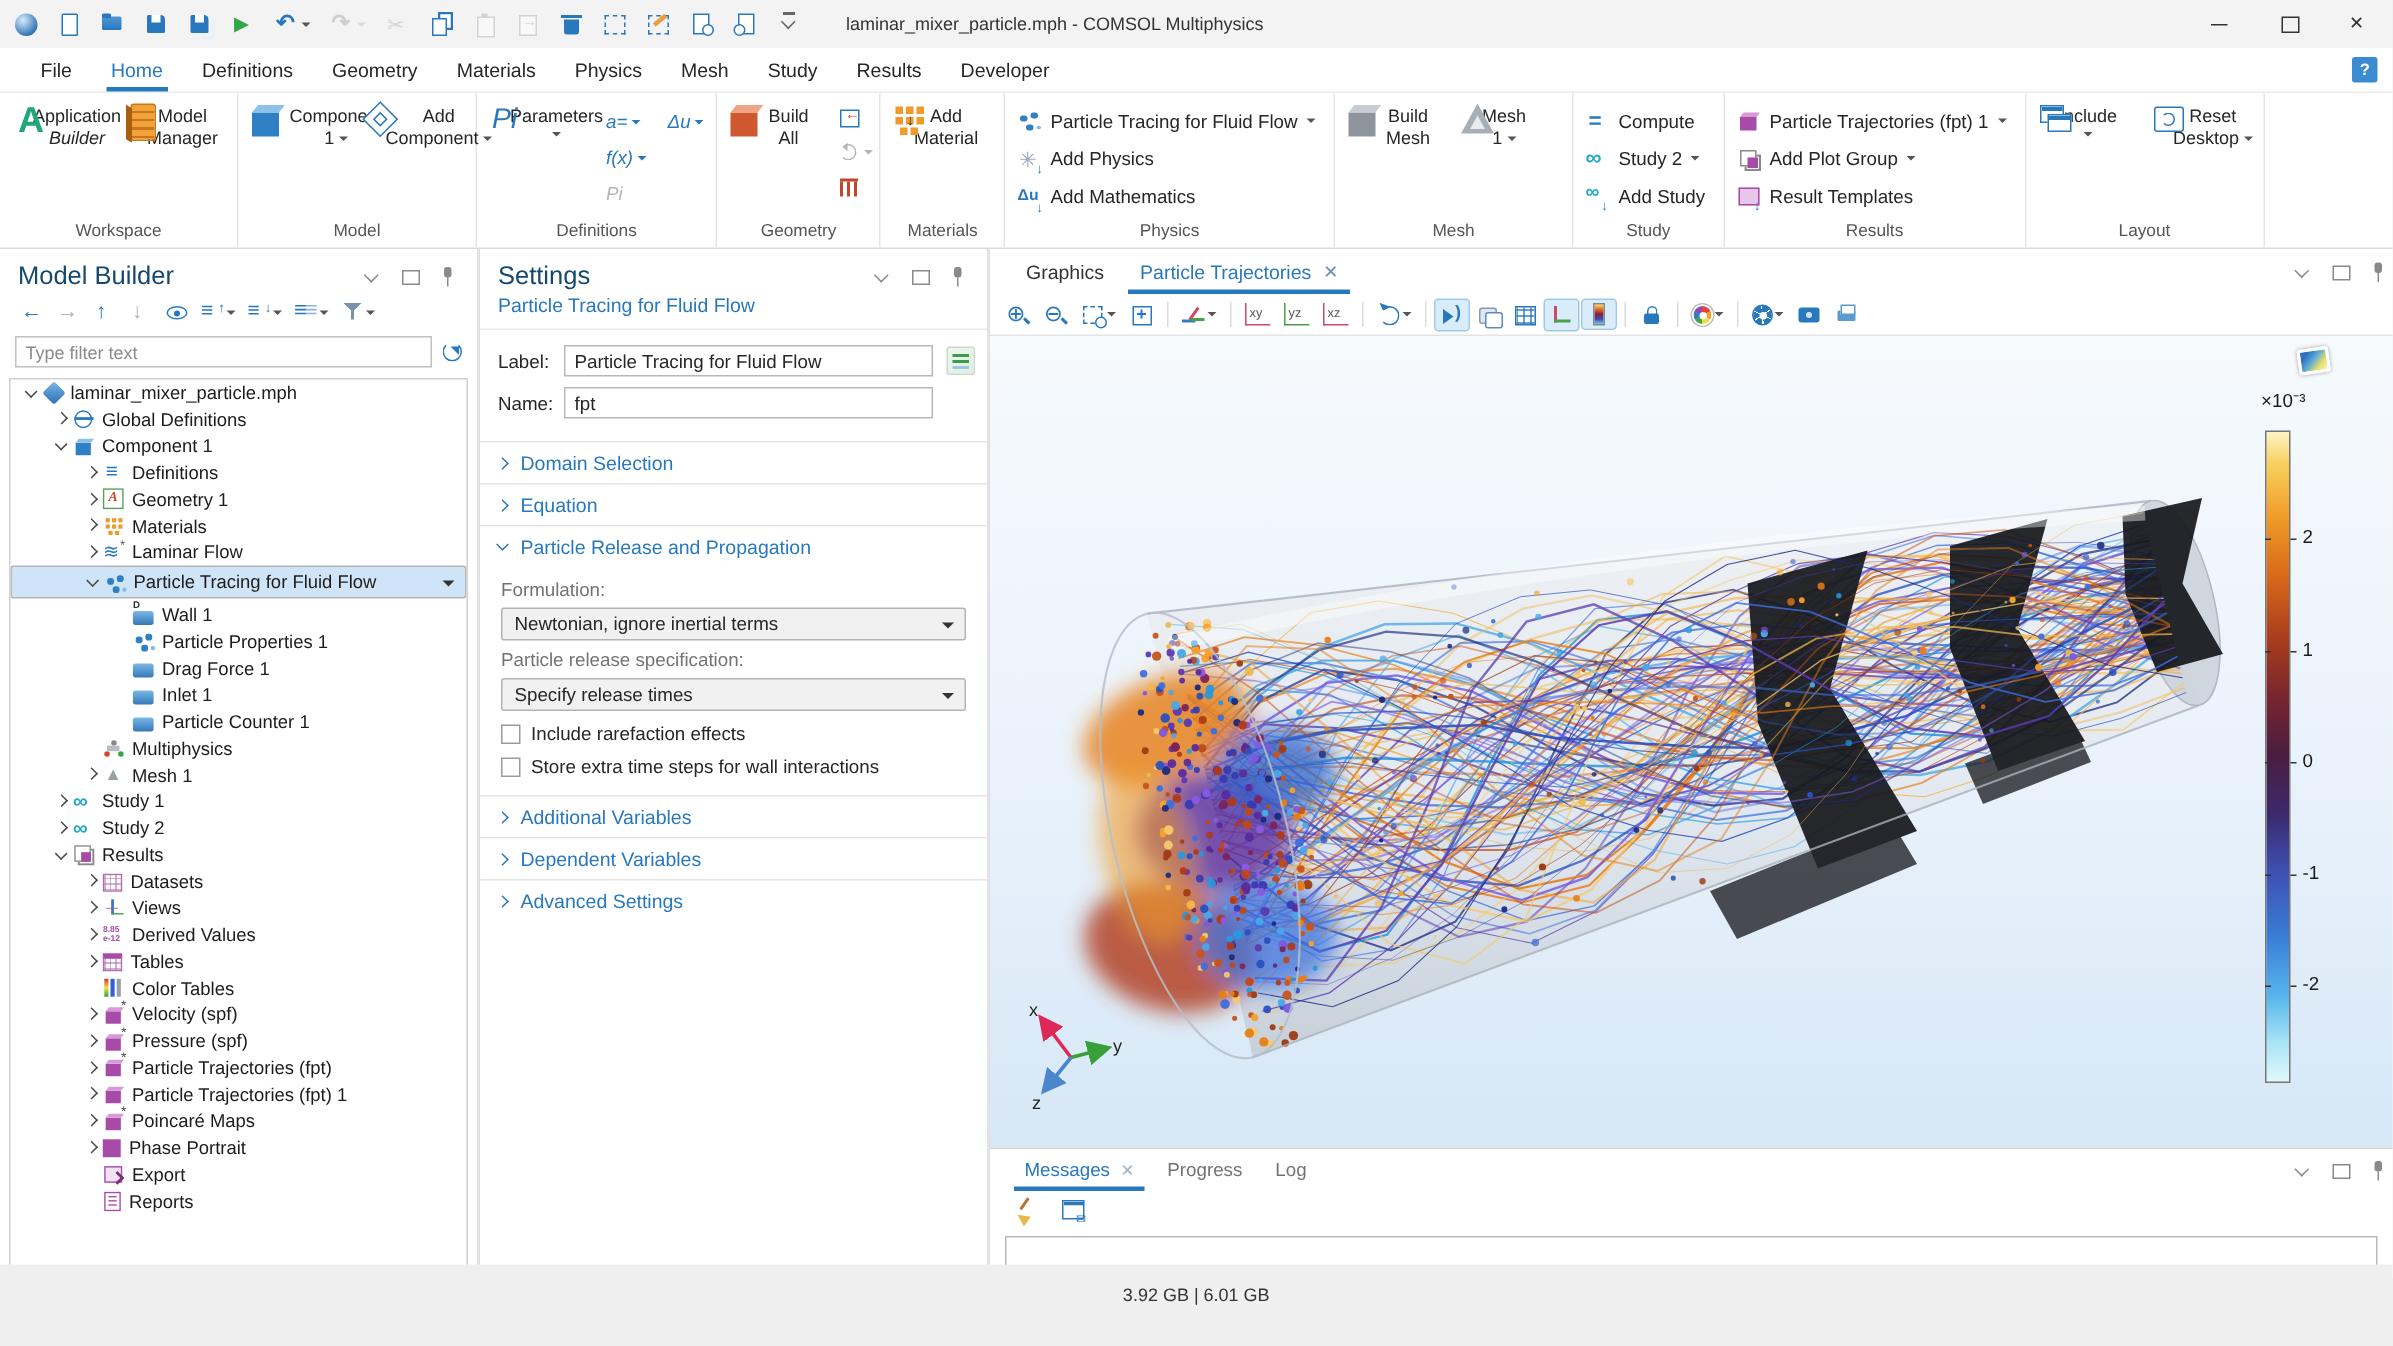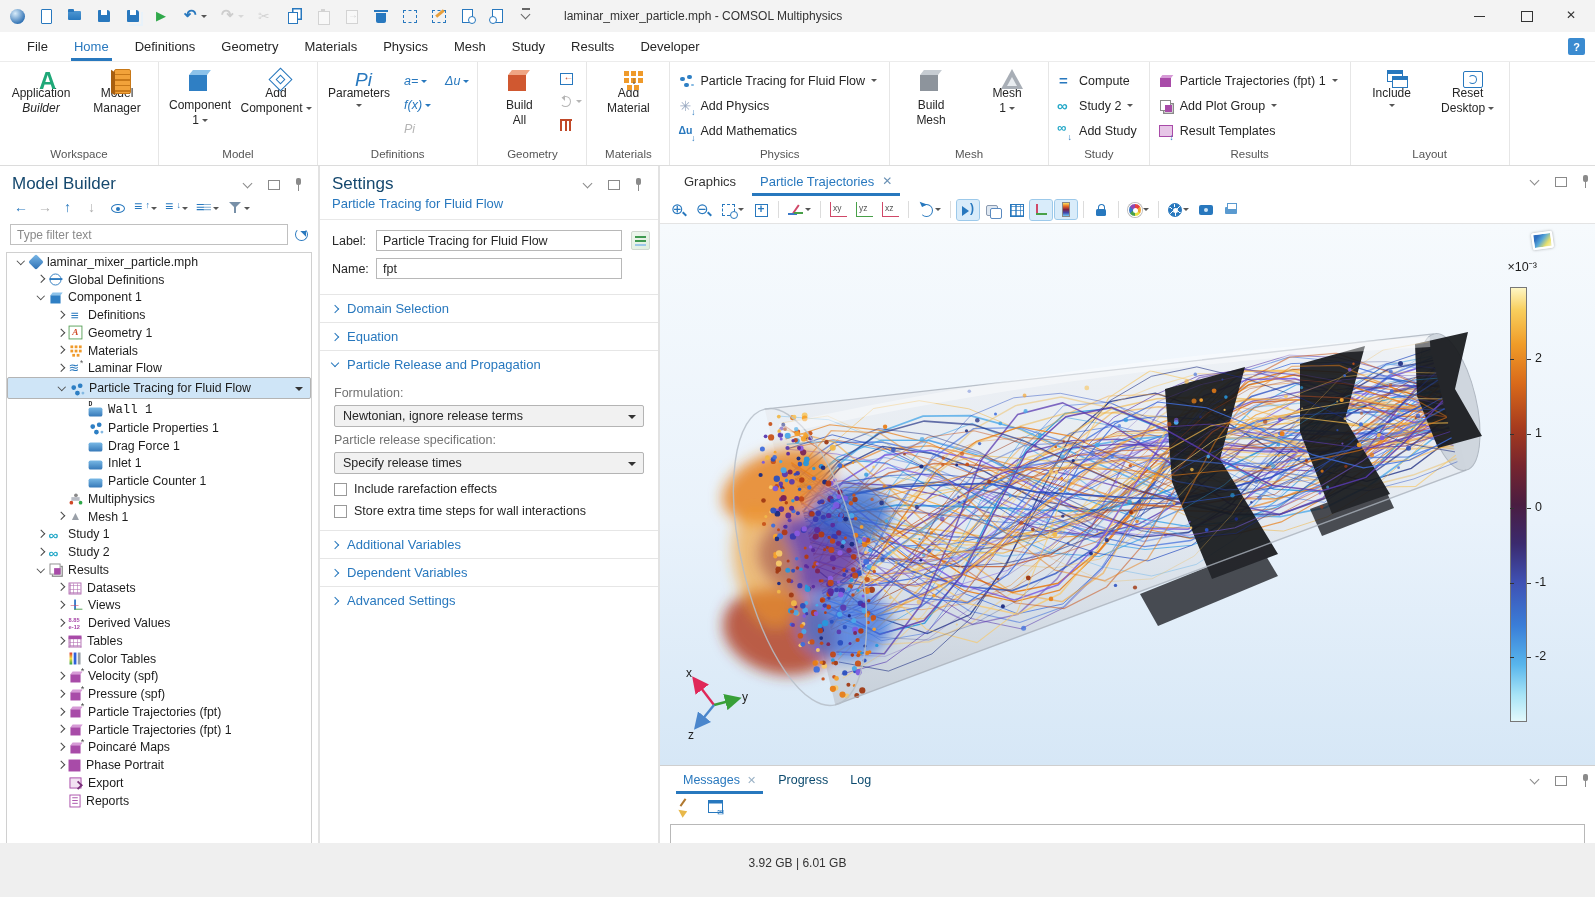--- a/index.html
+++ b/index.html
@@ -26,21 +26,21 @@
   .menu-tab { padding:0 13px; display:flex; align-items:center; font-size:13px; color:#262626; position:relative; }
   .menu-tab.active { color:#2878be; }
   .menu-tab.active::after { content:''; position:absolute; left:10px; right:10px; bottom:0; height:3px; background:#2878be; }
   .help-btn { margin-left:auto; margin-right:10px; align-self:center; width:17px; height:17px; background:#3b8bd0; color:#fff; font-size:11px; font-weight:700; display:flex; align-items:center; justify-content:center; border-radius:2px; }
 
   
   .ribbon { position:absolute; left:0; top:62px; right:0; height:104px; background:#fff; border-bottom:1px solid #dcdcdc; display:flex; }
   .rb-group { display:flex; flex-direction:column; border-right:1px solid #e6e6e6; padding:2px 4px 0 4px; }
   .rb-items { flex:1; display:flex; align-items:flex-start; gap:2px; }
   .rb-label { height:20px; text-align:center; font-size:11.5px; color:#555; line-height:18px; }
-  .rb-large { width:74px; padding:3px 2px; display:flex; flex-direction:column; align-items:center; border-radius:3px; }
+  .rb-large { width:74px; padding:3px 2px; display:flex; flex-direction:row; border-radius:3px; }
   .rb-large .cap { font-size:12px; color:#262626; text-align:center; line-height:15px; margin-top:3px; white-space:nowrap; }
   .rb-rows { display:flex; flex-direction:column; justify-content:flex-start; padding-top:4px; }
   .rb-row { display:flex; align-items:center; gap:6px; height:25px; padding:0 8px 0 4px; border-radius:3px; font-size:12.5px; white-space:nowrap; }
   .rb-smallgrid { display:grid; grid-template-columns:auto auto; column-gap:14px; row-gap:2px; padding:6px 4px 0 6px; }
   .rb-small { display:flex; align-items:center; gap:3px; height:22px; color:#2878be; font-size:12.5px; font-style:italic; }
   .rb-small.dis { color:#b5b5b5; }
   .rb-iconstack { display:flex; flex-direction:column; gap:5px; padding-top:5px; }
   .rb-istack-item { display:flex; align-items:center; gap:2px; height:18px; }
   .caret { width:0; height:0; border:3.5px solid transparent; border-top-color:#555; margin-top:3px; flex:none; }
   .caret.blue { border-top-color:#2878be; }
@@ -112,21 +112,21 @@
   .cbar-exp { position:absolute; right:58px; top:34px; font-size:12.5px; color:#1c1c1c; }
   .cbar-tick { position:absolute; font-size:12.5px; color:#1c1c1c; right:36px; width:24px; }
   .cbar-mark-l,.cbar-mark-r { position:absolute; height:1.4px; background:#333; width:4px; }
 
   
   .triad { position:absolute; left:14px; bottom:22px; width:80px; height:80px; }
 
   
   .msgs { position:absolute; left:0; right:0; bottom:0; height:87px; background:#fff; border-top:1px solid #cfcfcf; }
   .msg-tabs { height:28px; display:flex; align-items:stretch; padding-left:12px; }
-  .mtab { display:flex; align-items:center; gap:7px; padding:0 11px; font-size:12.5px; color:#0c4a6e; position:relative; }
+  .mtab { display:flex; align-items:center; gap:7px; padding:0 11px; font-size:12.5px; color:#737373; position:relative; }
   .mtab.active { color:#2878be; }
   .mtab.active::after { content:''; position:absolute; left:4px; right:4px; bottom:0; height:3px; background:#2878be; }
   .mtab .x { color:#9ab2c6; font-size:11px; }
   .msg-tabs .pwinctl { margin-left:auto; }
   .msg-toolbar { height:24px; display:flex; align-items:center; gap:10px; padding:0 12px; }
   .msg-box { position:absolute; left:10px; right:10px; top:58px; height:24px; border:1px solid #b8b8b8; background:#fff; }
 
   
   .statusbar { position:absolute; left:0; right:0; bottom:0; height:54px; background:#efefef; display:flex; justify-content:center; }
   .statusbar span { font-size:12px; color:#333; margin-top:13px; }
@@ -701,21 +701,21 @@
             <span class="ic i-flow"></span>
             <span class="tlabel">Laminar Flow</span>
           </div>
           <div class="trow sel" style="padding-left: 46px;">
             <span class="texp">
               <span class="chev open"></span>
             </span>
             <span class="ic i-particles"></span>
             <span class="tlabel">Particle Tracing for Fluid Flow</span>
           </div>
-          <div class="trow" style="padding-left: 66px; font-family: Liberation Mono, monospace;">
+          <div class="trow" style="padding-left: 66px;">
             <span class="texp"></span>
             <span class="ic i-wall"></span>
             <span class="tlabel">Wall 1</span>
           </div>
           <div class="trow" style="padding-left: 66px;">
             <span class="texp"></span>
             <span class="ic i-particles"></span>
             <span class="tlabel">Particle Properties 1</span>
           </div>
           <div class="trow" style="padding-left: 66px;">
@@ -892,21 +892,21 @@
             <span class="schev"></span>
             <span>Equation</span>
           </div>
           <div class="sec open">
             <span class="schev"></span>
             <span>Particle Release and Propagation</span>
           </div>
           <div class="sec-body">
             <div class="fld-label">Formulation:</div>
             <div class="sel">
-              <span>Newtonian, ignore release terms</span>
+              <span>Newtonian, ignore inertial terms</span>
             </div>
             <div class="fld-label">Particle release specification:</div>
             <div class="sel">
               <span>Specify release times</span>
             </div>
             <div class="cbrow">
               <span class="cb"></span>
               <span>Include rarefaction effects</span>
             </div>
             <div class="cbrow">

